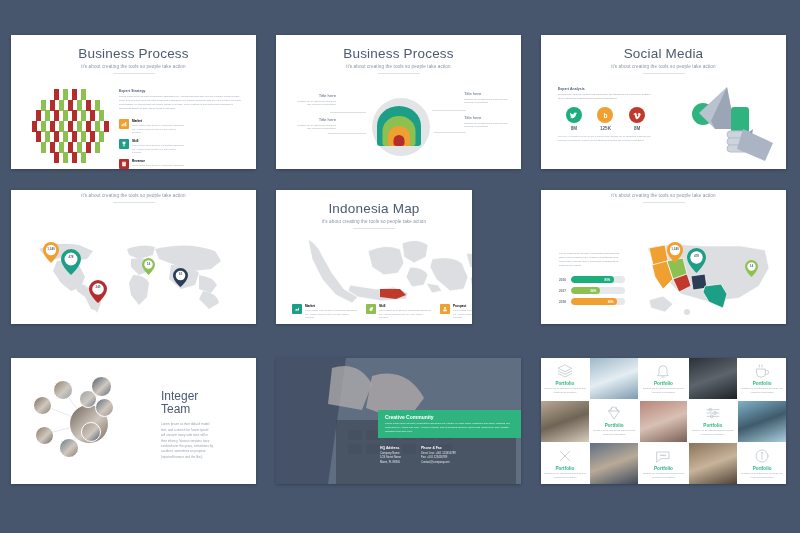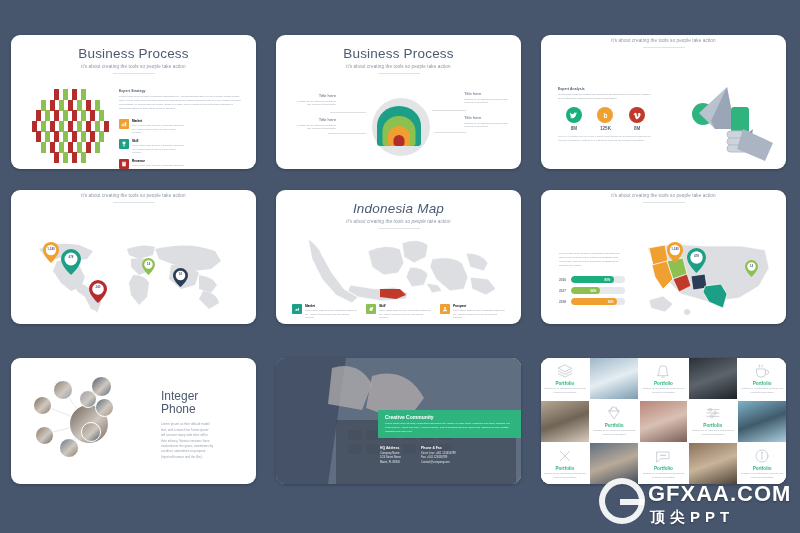--- a/index.html
+++ b/index.html
@@ -6,21 +6,20 @@
   body{
     width:800px;height:533px;overflow:hidden;
     background:#47566d;
     font-family:"Liberation Sans", sans-serif;
   }
   .board{position:relative;width:800px;height:533px;}
 
   .slide{
     position:absolute;background:#ffffff;overflow:hidden;
     box-shadow:0 1px 3px rgba(0,0,0,.25);
-    border-radius:9px;
   }
   
   .s-title{
     text-align:center;color:#4b5a70;font-weight:400;
     font-size:13.5px;letter-spacing:.2px;line-height:1;
     margin-top:12px;
   }
   .s-sub{
     text-align:center;color:#8b95a5;font-size:4.6px;letter-spacing:.1px;
     margin-top:3px;
@@ -385,20 +384,21 @@
       <div class="h">Title here</div>
       <div class="p">Suitable for all categories business and personal presentation</div>
     </div>
     <div class="ttl" style="left:188px;top:80px;width:44px;">
       <div class="h">Title here</div>
       <div class="p">Suitable for all categories business and personal presentation</div>
     </div>
   </div>
 
   <div class="slide" style="left:541px;top:35px;width:245px;height:134px;">
+    <div class="s-title">Social Media</div>
     <div class="s-sub">it's about creating the tools so people take action</div>
     <div class="s-rule"></div>
 
     <div style="position:absolute;left:17px;top:52px;width:95px;">
       <div class="lbl">Expert Analysis</div>
       <div class="tiny" style="margin-top:2px;">Of shopping carts are abandoned right before the transaction is completed. Suitable for all categories business and personal presentation.</div>
     </div>
 
     <div style="position:absolute;left:17px;top:72px;width:95px;display:flex;justify-content:space-around;">
       <div>
@@ -495,21 +495,21 @@
     </div>
     <div class="pin" style="left:162px;top:78px;width:15px;height:19px;">
       <div class="pw"><svg viewBox="0 0 15 19" style="width:100%;height:100%">
             <path d="M7.5 0A7.5 7.5 0 000 7.5C0 12.6 7.5 19 7.5 19S15 12.6 15 7.5A7.5 7.5 0 007.5 0z" fill="#2c3e56"></path>
             <circle cx="7.5" cy="7.5" r="4.8" fill="#fff"></circle>
           </svg>
       <div class="pin-n">92</div></div>
     </div>
   </div>
 
-  <div class="slide" style="left:276px;top:190px;width:245px;height:134px;font-style:italic;">
+  <div class="slide" style="left:276px;top:190px;width:196px;height:134px;">
     <div class="s-title">Indonesia Map</div>
     <div class="s-sub">it's about creating the tools so people take action</div>
     <div class="s-rule"></div>
 
     <svg class="mapsvg" style="left:22px;top:43px;width:202px;height:72px;" viewBox="0 0 202 72">
       <g fill="#dcdee1" stroke="#fff" stroke-width=".8">
         <path d="M10 6 q10 6 14 16 l10 18 12 16 14 8 -6 6 -16 -8 -14 -16 -10 -20 z"></path>
         <path d="M52 52 l26 4 18 -2 14 6 -2 6 -24 2 -24 -4 -10 -6 z"></path>
         <path d="M70 18 q18 -8 32 -2 l4 14 -6 10 -14 2 -12 -8 z"></path>
         <path d="M104 10 q16 -6 26 2 l-2 12 -12 6 -10 -6 z"></path>
@@ -649,21 +649,21 @@
         <div class="ph" style="left: 62px; top: 4px; width: 19px; height: 19px; background: linear-gradient(135deg, rgb(79, 91, 104) 0%, rgb(207, 200, 192) 55%, rgb(93, 107, 119) 100%);"></div>
         <div class="ph" style="left: 4px; top: 24px; width: 17px; height: 17px; background: linear-gradient(135deg, rgb(125, 106, 92) 0%, rgb(207, 200, 192) 55%, rgb(142, 122, 102) 100%);"></div>
         <div class="ph" style="left: 50px; top: 18px; width: 16px; height: 16px; background: linear-gradient(135deg, rgb(154, 160, 166) 0%, rgb(207, 200, 192) 55%, rgb(107, 122, 134) 100%);"></div>
         <div class="ph" style="left: 66px; top: 26px; width: 17px; height: 17px; background: linear-gradient(135deg, rgb(93, 107, 119) 0%, rgb(207, 200, 192) 55%, rgb(163, 147, 132) 100%);"></div>
         <div class="ph" style="left: 6px; top: 54px; width: 17px; height: 17px; background: linear-gradient(135deg, rgb(142, 122, 102) 0%, rgb(207, 200, 192) 55%, rgb(111, 98, 87) 100%);"></div>
         <div class="ph" style="left: 30px; top: 66px; width: 18px; height: 18px; background: linear-gradient(135deg, rgb(107, 122, 134) 0%, rgb(207, 200, 192) 55%, rgb(138, 125, 112) 100%);"></div>
         <div class="ph" style="left: 52px; top: 50px; width: 18px; height: 18px; background: linear-gradient(135deg, rgb(163, 147, 132) 0%, rgb(207, 200, 192) 55%, rgb(79, 91, 104) 100%);"></div>
       </div>
     <div style="position:absolute;left:150px;top:32px;">
       <div class="et-h">Integer</div>
-      <div class="et-h">Phone</div>
+      <div class="et-h">Team</div>
       <div class="et-p">Lorem Ipsum as their default model text, and a search for 'lorem ipsum' will uncover many web sites still in their infancy. Various versions have evolved over the years, sometimes by accident, sometimes on purpose (injected humour and the like).</div>
     </div>
   </div>
 
   <div class="slide" style="left:276px;top:358px;width:245px;height:126px;">
     <div style="position:absolute;inset:0;background:
         linear-gradient(135deg,#5a6a80 0%,#6b7a8e 40%,#8a8f90 70%,#77818e 100%);">
       <svg viewBox="0 0 245 126" style="width:100%;height:100%;display:block">
         <rect width="245" height="126" fill="#6d7b8d"></rect>
         <path d="M0 0 L70 0 L52 126 L0 126 Z" fill="#3f4a5e" opacity=".85"></path>
@@ -784,22 +784,14 @@
               <circle cx="12" cy="12" r="9"></circle>
               <path d="M12 10v7"></path>
               <circle cx="12" cy="7.2" r=".9"></circle>
             </svg></span>
           <div class="p-h">Portfolio</div>
           <div class="p-p">Suitable for all categories business and personal presentation</div>
         </div>
       </div>
   </div>
 
-  <div class="wm">
-    <svg class="wm-g" viewBox="0 0 52 52">
-      <path d="M26 3a23 23 0 100 46 23 23 0 000-46zm0 6a17 17 0 11-12 29 17 17 0 0112-29z" fill="#ffffff" opacity=".92"></path>
-      <rect x="24" y="24" width="24" height="6" fill="#ffffff" opacity=".92"></rect>
-    </svg>
-    <div class="wm-t">GFXAA.COM</div>
-    <div class="wm-s">顶尖PPT</div>
-  </div>
 
 </div>
 
 </body></html>

